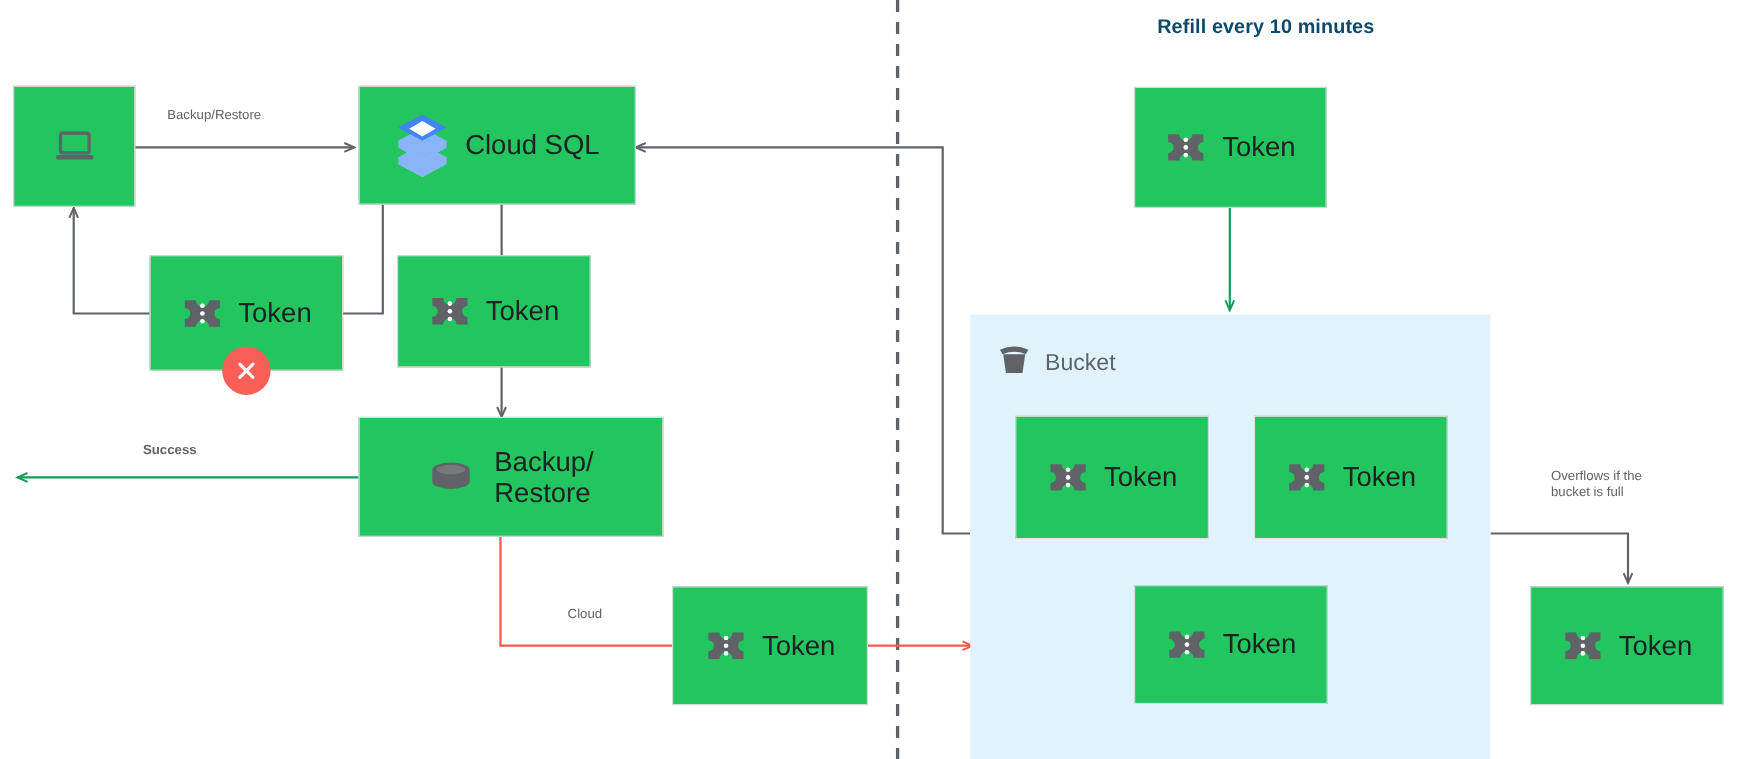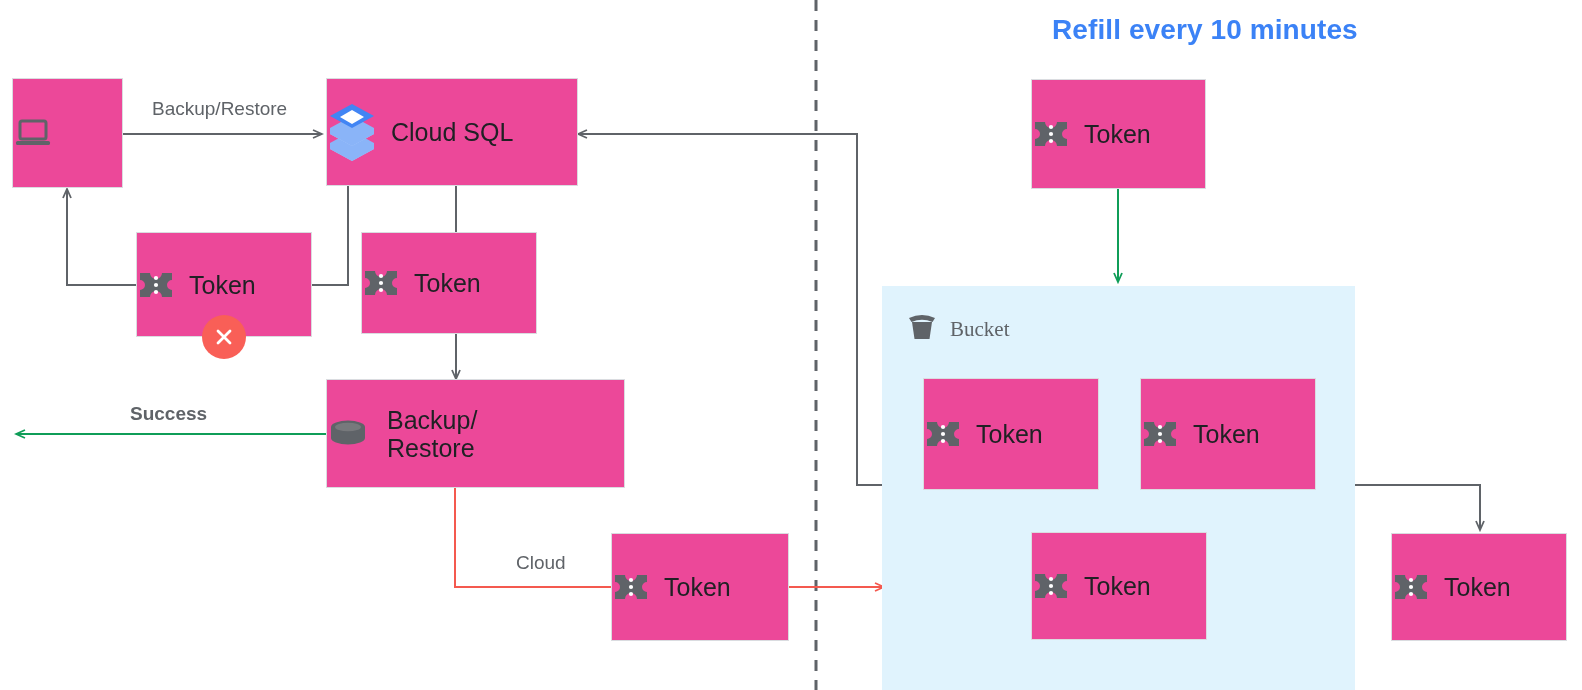--- a/index.html
+++ b/index.html
@@ -1,36 +1,36 @@
 <!DOCTYPE html>
 <html><head>
 <meta charset="utf-8">
 <style>
   html,body{margin:0;padding:0;background:#ffffff;}
   body{font-family:"Liberation Sans","DejaVu Sans",sans-serif;}
   #stage{position:relative;width:1582px;height:690px;background:#fff;overflow:hidden;}
   #wires{position:absolute;left:0;top:0;width:1582px;height:690px;pointer-events:none;}
 
-  .node{position:absolute;box-sizing:border-box;border:1px solid #dadce0;background:#ec4899;
-        display:flex;align-items:center;}
+  .node{position:absolute;box-sizing:border-box;border:1px solid #dadce0;background:#22c55e;
+        display:flex;align-items:center;justify-content:center;}
   .node .lbl{font-size:25px;color:#202124;line-height:1.12;white-space:pre-line;}
   .node .ico{display:inline-flex;align-items:center;justify-content:center;flex:0 0 auto;}
 
   .tokrow{display:flex;align-items:center;gap:14px;}
 
   .bucket{position:absolute;background:#e0f3fd;box-sizing:border-box;}
   .bucket-title{position:absolute;display:flex;align-items:center;gap:12px;}
   .bucket-title .bt-lbl{font-size:21px;color:#5f6368;}
 
-  .edge-label{position:absolute;font-size:19px;color:#5f6368;line-height:1.25;white-space:pre-line;}
+  .edge-label{position:absolute;font-size:12px;color:#5f6368;line-height:1.25;white-space:pre-line;}
 
   .badge-x{position:absolute;border-radius:50%;background:#f95f57;
            display:flex;align-items:center;justify-content:center;}
 
-  .title{position:absolute;font-size:28px;font-weight:bold;color:#3b82f6;letter-spacing:.1px;}
+  .title{position:absolute;font-size:18px;font-weight:bold;color:#0c4a6e;letter-spacing:.1px;}
 </style>
 </head>
 <body>
 
 <div id="stage">
 
   <svg id="wires" viewBox="0 0 1582 690">
     <defs>
       <marker id="ah-gray" markerWidth="12" markerHeight="12" refX="10" refY="5" orient="auto" markerUnits="userSpaceOnUse">
         <path d="M1,1 L10,5 L1,9" fill="none" stroke="#5f6368" stroke-width="1.8"></path>
@@ -121,21 +121,21 @@
           <path d="M3 4 h10 a6 6 0 0 0 12 0 h10 v7 a5 5 0 0 0 0 10 v7 h-10 a6 6 0 0 0 -12 0 h-10 v-7 a5 5 0 0 0 0 -10 z" fill="#5f6368"></path>
           <circle cx="19" cy="9" r="2.1" fill="#fff"></circle>
             <circle cx="19" cy="16" r="2.1" fill="#fff"></circle>
             <circle cx="19" cy="23" r="2.1" fill="#fff"></circle>
         </svg>
       </span>
       <span class="lbl">Token</span>
     </div>
   </div>
 
-  <div class="node" style="left:326px;top:379px;width:299px;height:109px;">
+  <div class="node" style="left:326px;top:379px;width:277px;height:109px;">
     <div class="tokrow" style="gap:18px;">
       <span class="ico">
         <svg width="42" height="34" viewBox="0 0 42 34">
           <ellipse cx="21" cy="10" rx="17" ry="6.5" fill="#5f6368"></ellipse>
           <path d="M4 10 v11 a17 6.5 0 0 0 34 0 v-11 z" fill="#5f6368"></path>
           <ellipse cx="21" cy="10" rx="13" ry="4.3" fill="#77797c"></ellipse>
         </svg>
       </span>
       <span class="lbl">Backup/
 Restore</span>
@@ -164,21 +164,21 @@
           <circle cx="19" cy="9" r="2.1" fill="#fff"></circle>
             <circle cx="19" cy="16" r="2.1" fill="#fff"></circle>
             <circle cx="19" cy="23" r="2.1" fill="#fff"></circle>
         </svg>
       </span>
       <span class="lbl">Token</span>
     </div>
   </div>
 
   <div class="bucket" style="left:882px;top:286px;width:473px;height:404px;"></div>
-  <div class="bucket-title" style="left:906px;top:312px;font-family:Liberation Serif, serif;">
+  <div class="bucket-title" style="left:906px;top:312px;">
     <span class="ico">
       <svg width="32" height="30" viewBox="0 0 32 30">
         <path d="M3 6 q13 -6 26 0 l-2.5 4 q-10.5 -4.5 -21 0 z" fill="#5f6368"></path>
         <path d="M6 10 h20 l-2.5 17 h-15 z" fill="#5f6368"></path>
       </svg>
     </span>
     <span class="bt-lbl">Bucket</span>
   </div>
 
   <div class="node" style="left:923px;top:378px;width:176px;height:112px;">
@@ -233,14 +233,16 @@
             <circle cx="19" cy="23" r="2.1" fill="#fff"></circle>
         </svg>
       </span>
       <span class="lbl">Token</span>
     </div>
   </div>
 
   <div class="edge-label" style="left:152px;top:97px;">Backup/Restore</div>
   <div class="edge-label" style="left:130px;top:402px;font-weight:bold;">Success</div>
   <div class="edge-label" style="left:516px;top:551px;">Cloud</div>
+  <div class="edge-label" style="left:1410px;top:425px;">Overflows if the
+bucket is full</div>
 
 </div>
 
 </body></html>

